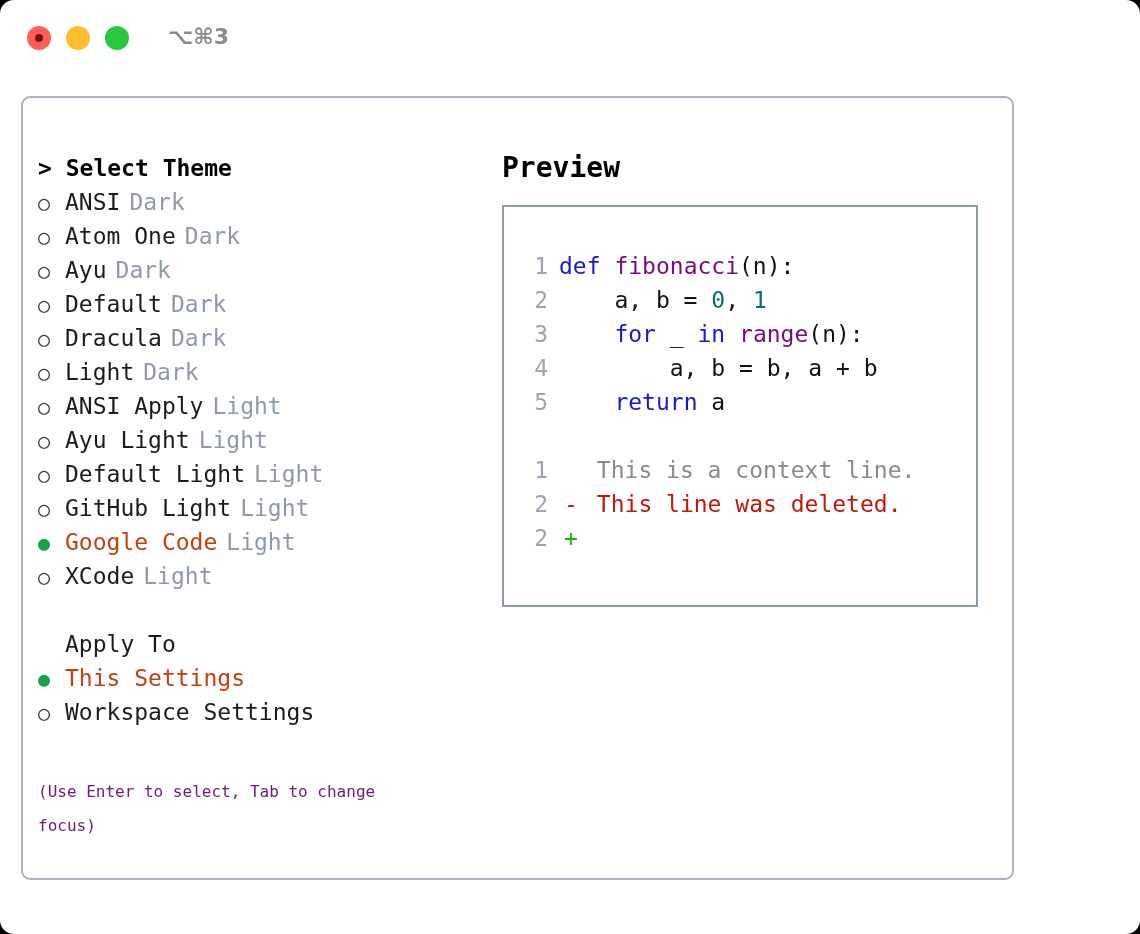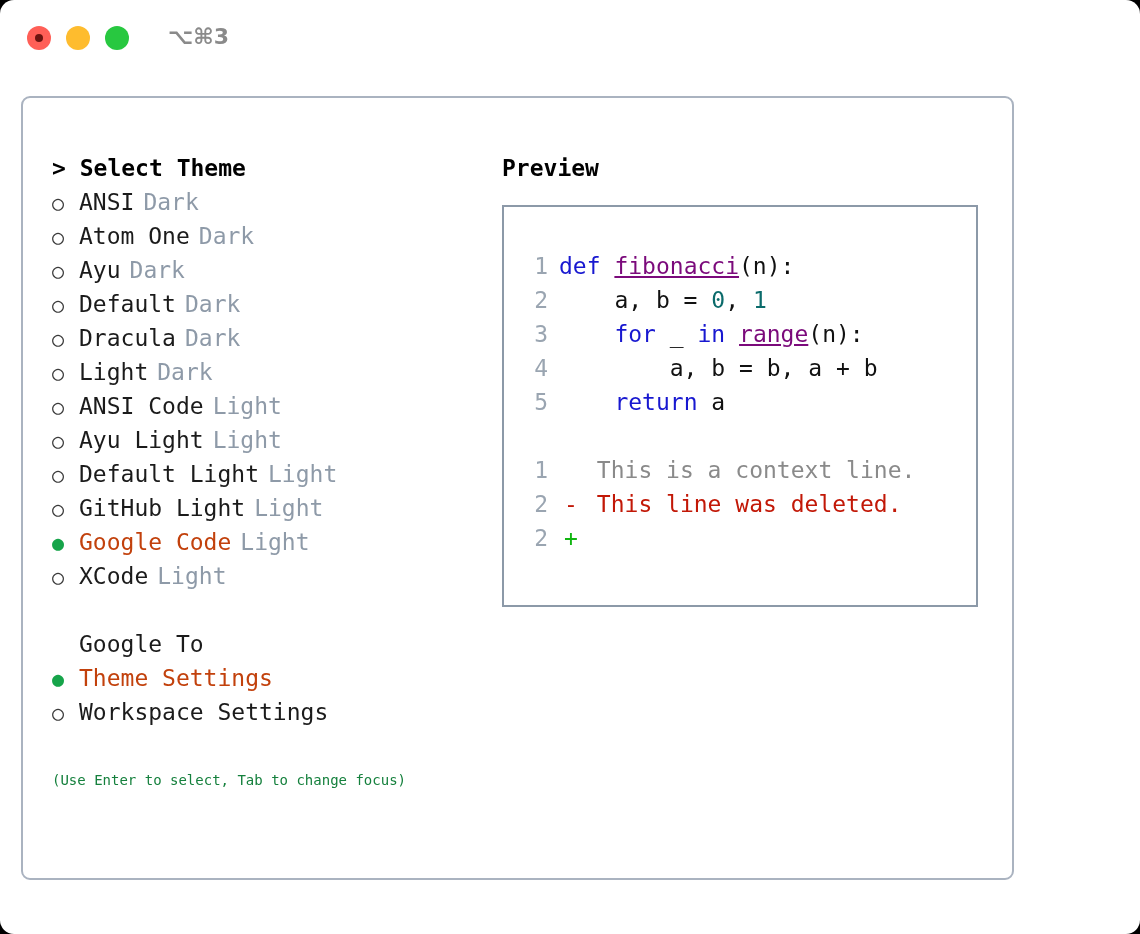--- a/index.html
+++ b/index.html
@@ -84,21 +84,21 @@
 
   .columns {
     position: absolute;
     left: 0; top: 0;
     width: 100%; height: 100%;
   }
 
   
   .left-col {
     position: absolute;
-    left: 29px;
+    left: 15px;
     top: 53px;
     width: 460px;
   }
   .section-title {
     font-size: 23px;
     font-weight: bold;
     color: #000000;
     line-height: 34px;
     white-space: pre;
   }
@@ -138,37 +138,37 @@
     align-items: baseline;
     height: 34px;
     line-height: 34px;
     font-size: 23px;
     color: #1b1b1b;
     white-space: pre;
   }
   .spacer-row { height: 34px; }
 
   .hint {
-    margin-top: 34px;
-    font-size: 14px;
-    line-height: 34px;
-    color: #15803d;
+    margin-top: 46px;
+    font-size: 16px;
+    line-height: 34px;
+    color: #701a75;
     width: 400px;
     white-space: normal;
   }
 
   
   .right-col {
     position: absolute;
     left: 479px;
     top: 53px;
     width: 500px;
   }
   .preview-title {
-    font-size: 23px;
+    font-size: 28px;
     font-weight: bold;
     color: #000000;
     line-height: 34px;
     white-space: pre;
   }
   .preview-box {
     margin-top: 20px;
     width: 476px;
     height: 402px;
     box-sizing: border-box;
@@ -191,21 +191,21 @@
   }
   .lno {
     display: inline-block;
     width: 28px;
     flex: 0 0 28px;
     text-align: right;
     color: #9aa5b1;
     margin-right: 11px;
   }
   .tok-kw   { color: #1818d0; }
-  .tok-fn   { color: #7b0a7b; text-decoration: underline; }
+  .tok-fn   { color: #7b0a7b; }
   .tok-num  { color: #0b6b6b; }
   .tok-pl   { color: #111111; }
 
   .diff {
     position: absolute;
     left: 16px;
     top: 246px;
     font-size: 23px;
     line-height: 34px;
   }
@@ -240,34 +240,34 @@
 
         <div class="section-title"><span>&gt;</span><span> </span><span>Select Theme</span></div>
 
         <div class="list" id="theme-list">
             <div class="row"><span class="marker">○</span><span class="label">ANSI</span><span class="variant">Dark</span></div>
             <div class="row"><span class="marker">○</span><span class="label">Atom One</span><span class="variant">Dark</span></div>
             <div class="row"><span class="marker">○</span><span class="label">Ayu</span><span class="variant">Dark</span></div>
             <div class="row"><span class="marker">○</span><span class="label">Default</span><span class="variant">Dark</span></div>
             <div class="row"><span class="marker">○</span><span class="label">Dracula</span><span class="variant">Dark</span></div>
             <div class="row"><span class="marker">○</span><span class="label">Light</span><span class="variant">Dark</span></div>
-            <div class="row"><span class="marker">○</span><span class="label">ANSI Code</span><span class="variant">Light</span></div>
+            <div class="row"><span class="marker">○</span><span class="label">ANSI Apply</span><span class="variant">Light</span></div>
             <div class="row"><span class="marker">○</span><span class="label">Ayu Light</span><span class="variant">Light</span></div>
             <div class="row"><span class="marker">○</span><span class="label">Default Light</span><span class="variant">Light</span></div>
             <div class="row"><span class="marker">○</span><span class="label">GitHub Light</span><span class="variant">Light</span></div>
             <div class="row"><span class="marker selected">●</span><span class="label selected">Google Code</span><span class="variant">Light</span></div>
             <div class="row"><span class="marker">○</span><span class="label">XCode</span><span class="variant">Light</span></div>
           </div>
 
         <div class="spacer-row"></div>
 
-        <div class="group-label"><span class="marker blank">○</span><span>Google To</span></div>
+        <div class="group-label"><span class="marker blank">○</span><span>Apply To</span></div>
 
         <div class="list" id="apply-list">
-            <div class="row"><span class="marker selected">●</span><span class="label selected">Theme Settings</span></div>
+            <div class="row"><span class="marker selected">●</span><span class="label selected">This Settings</span></div>
             <div class="row"><span class="marker">○</span><span class="label">Workspace Settings</span></div>
           </div>
 
         <div class="hint">(Use Enter to select, Tab to change focus)</div>
       </div>
 
       <div class="right-col">
         <div class="preview-title">Preview</div>
 
         <div class="preview-box">

